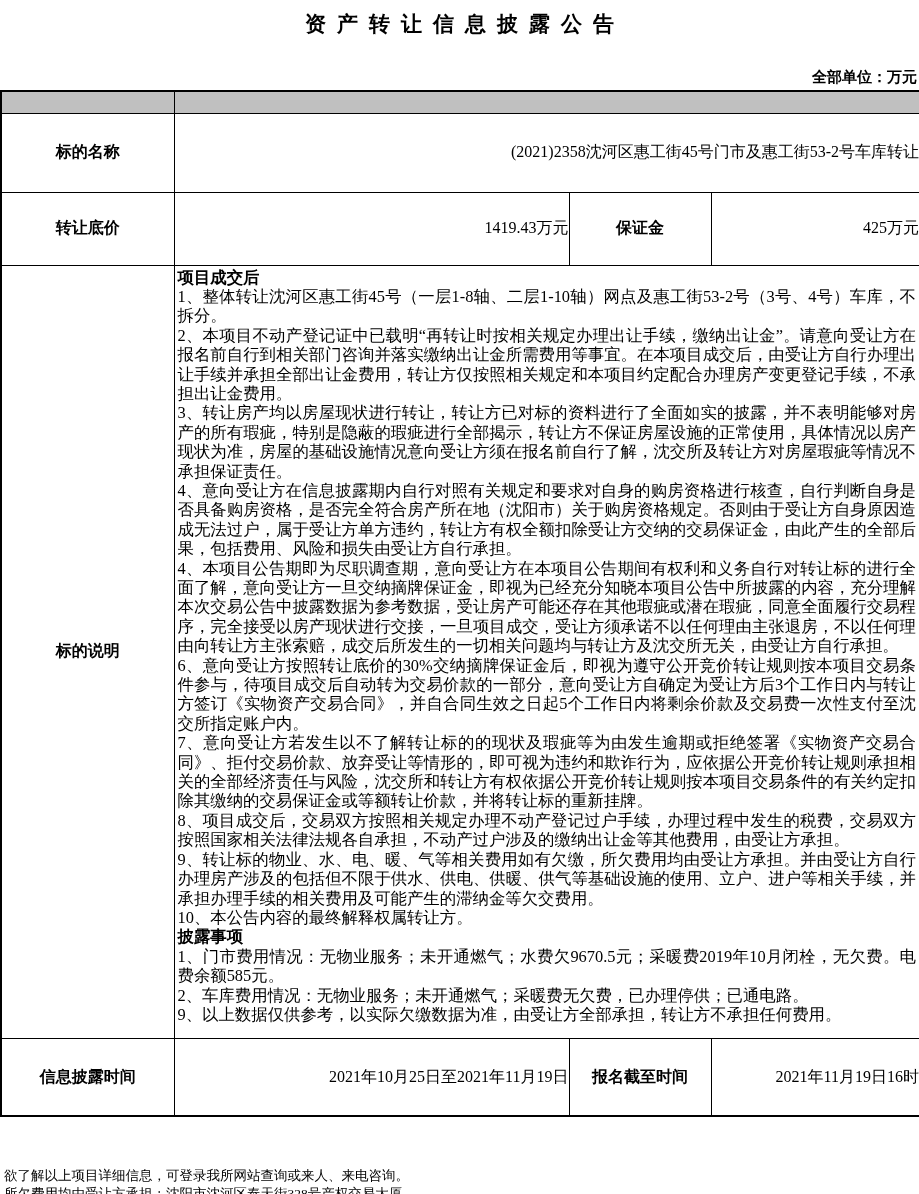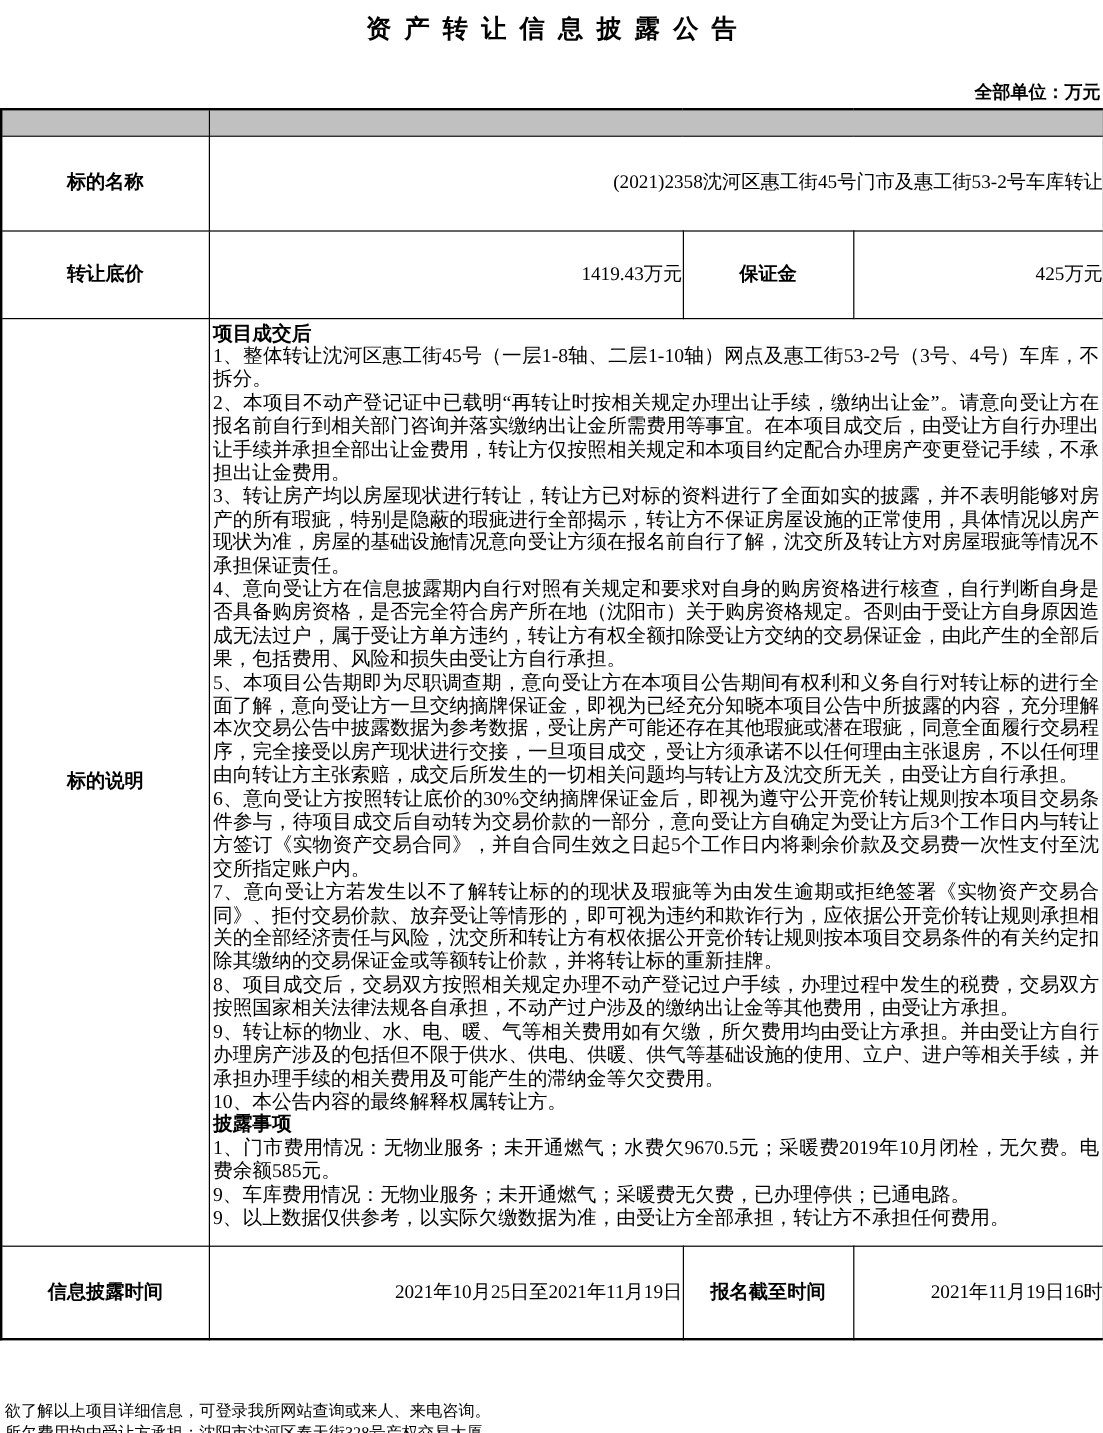--- a/index.html
+++ b/index.html
@@ -117,29 +117,29 @@
     </tr>
 
     <tr>
       <td class="cell-label">标的说明</td>
       <td colspan="3" class="desc-cell">
         <p class="section-heading">项目成交后</p>
         <p>1、整体转让沈河区惠工街45号（一层1-8轴、二层1-10轴）网点及惠工街53-2号（3号、4号）车库，不拆分。</p>
         <p>2、本项目不动产登记证中已载明“再转让时按相关规定办理出让手续，缴纳出让金”。请意向受让方在报名前自行到相关部门咨询并落实缴纳出让金所需费用等事宜。在本项目成交后，由受让方自行办理出让手续并承担全部出让金费用，转让方仅按照相关规定和本项目约定配合办理房产变更登记手续，不承担出让金费用。</p>
         <p>3、转让房产均以房屋现状进行转让，转让方已对标的资料进行了全面如实的披露，并不表明能够对房产的所有瑕疵，特别是隐蔽的瑕疵进行全部揭示，转让方不保证房屋设施的正常使用，具体情况以房产现状为准，房屋的基础设施情况意向受让方须在报名前自行了解，沈交所及转让方对房屋瑕疵等情况不承担保证责任。</p>
         <p>4、意向受让方在信息披露期内自行对照有关规定和要求对自身的购房资格进行核查，自行判断自身是否具备购房资格，是否完全符合房产所在地（沈阳市）关于购房资格规定。否则由于受让方自身原因造成无法过户，属于受让方单方违约，转让方有权全额扣除受让方交纳的交易保证金，由此产生的全部后果，包括费用、风险和损失由受让方自行承担。</p>
-        <p>5、本项目公告期即为尽职调查期，意向受让方在本项目公告期间有权利和义务自行对转让标的进行全面了解，意向受让方一旦交纳摘牌保证金，即视为已经充分知晓本项目公告中所披露的内容，充分理解本次交易公告中披露数据为参考数据，受让房产可能还存在其他瑕疵或潜在瑕疵，同意全面履行交易程序，完全接受以房产现状进行交接，一旦项目成交，受让方须承诺不以任何理由主张退房，不以任何理由向转让方主张索赔，成交后所发生的一切相关问题均与转让方及沈交所无关，由受让方自行承担。</p>
+        <p>4、本项目公告期即为尽职调查期，意向受让方在本项目公告期间有权利和义务自行对转让标的进行全面了解，意向受让方一旦交纳摘牌保证金，即视为已经充分知晓本项目公告中所披露的内容，充分理解本次交易公告中披露数据为参考数据，受让房产可能还存在其他瑕疵或潜在瑕疵，同意全面履行交易程序，完全接受以房产现状进行交接，一旦项目成交，受让方须承诺不以任何理由主张退房，不以任何理由向转让方主张索赔，成交后所发生的一切相关问题均与转让方及沈交所无关，由受让方自行承担。</p>
         <p>6、意向受让方按照转让底价的30%交纳摘牌保证金后，即视为遵守公开竞价转让规则按本项目交易条件参与，待项目成交后自动转为交易价款的一部分，意向受让方自确定为受让方后3个工作日内与转让方签订《实物资产交易合同》，并自合同生效之日起5个工作日内将剩余价款及交易费一次性支付至沈交所指定账户内。</p>
         <p>7、意向受让方若发生以不了解转让标的的现状及瑕疵等为由发生逾期或拒绝签署《实物资产交易合同》、拒付交易价款、放弃受让等情形的，即可视为违约和欺诈行为，应依据公开竞价转让规则承担相关的全部经济责任与风险，沈交所和转让方有权依据公开竞价转让规则按本项目交易条件的有关约定扣除其缴纳的交易保证金或等额转让价款，并将转让标的重新挂牌。</p>
         <p>8、项目成交后，交易双方按照相关规定办理不动产登记过户手续，办理过程中发生的税费，交易双方按照国家相关法律法规各自承担，不动产过户涉及的缴纳出让金等其他费用，由受让方承担。</p>
         <p>9、转让标的物业、水、电、暖、气等相关费用如有欠缴，所欠费用均由受让方承担。并由受让方自行办理房产涉及的包括但不限于供水、供电、供暖、供气等基础设施的使用、立户、进户等相关手续，并承担办理手续的相关费用及可能产生的滞纳金等欠交费用。</p>
         <p>10、本公告内容的最终解释权属转让方。</p>
         <p class="section-heading">披露事项</p>
         <p>1、门市费用情况：无物业服务；未开通燃气；水费欠9670.5元；采暖费2019年10月闭栓，无欠费。电费余额585元。</p>
-        <p>9、车库费用情况：无物业服务；未开通燃气；采暖费无欠费，已办理停供；已通电路。</p>
+        <p>2、车库费用情况：无物业服务；未开通燃气；采暖费无欠费，已办理停供；已通电路。</p>
         <p>9、以上数据仅供参考，以实际欠缴数据为准，由受让方全部承担，转让方不承担任何费用。</p>
       </td>
     </tr>
 
     <tr class="time-row">
       <td class="cell-label">信息披露时间</td>
       <td class="cell-value">2021年10月25日至2021年11月19日</td>
       <td class="cell-label">报名截至时间</td>
       <td class="cell-value">2021年11月19日16时</td>
     </tr>

